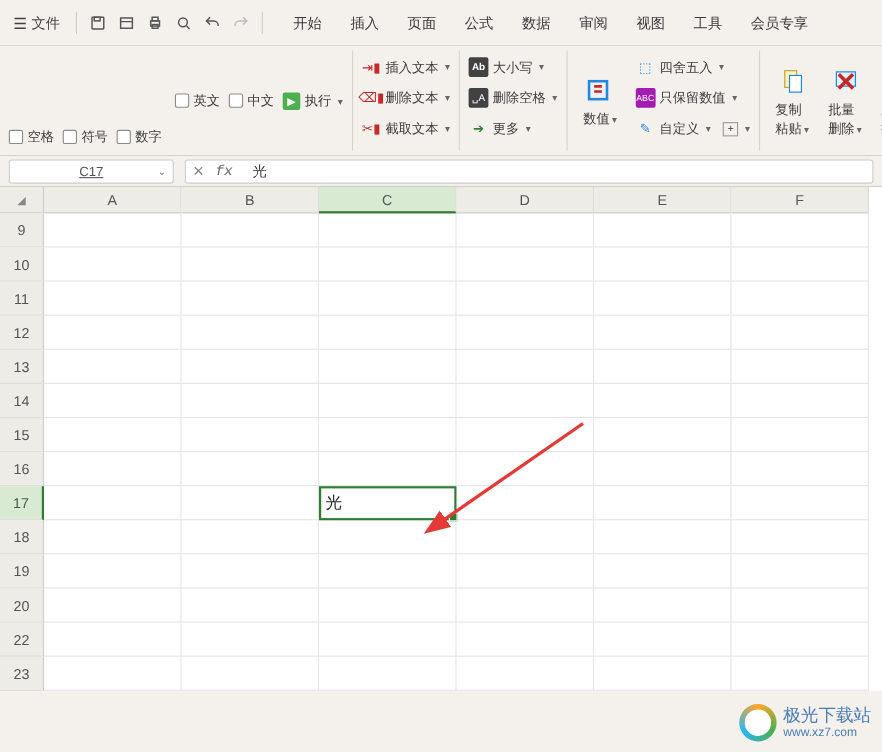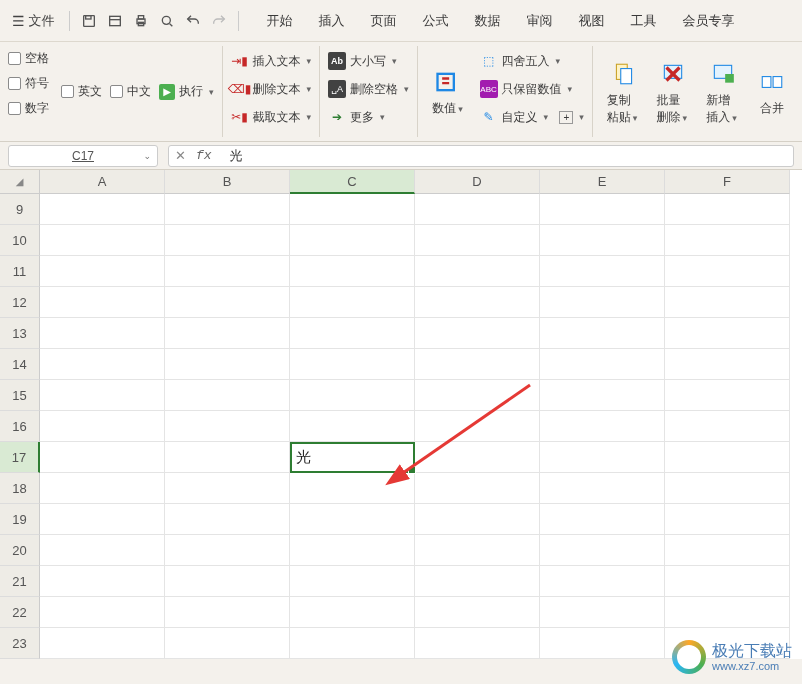--- a/index.html
+++ b/index.html
@@ -99,21 +99,21 @@
     <div class="tab">数据</div>
     <div class="tab">审阅</div>
     <div class="tab">视图</div>
     <div class="tab">工具</div>
     <div class="tab">会员专享</div>
   </div>
 </div>
 
 <div class="ribbon">
   <div class="rgroup" style="flex-direction:row;gap:12px;">
-    <div style="display:flex;flex-direction:column;gap:8px;align-items:flex-end;">
+    <div style="display:flex;flex-direction:row;gap:8px;align-items:flex-end;">
       <label class="chk-row">
           <span class="chk"></span>
           <span>空格</span>
         </label>
       <label class="chk-row">
           <span class="chk"></span>
           <span>符号</span>
         </label>
       <label class="chk-row">
           <span class="chk"></span>
@@ -362,29 +362,20 @@
       <div class="row">
         <div class="row-h">20</div>
         <div class="cell"></div>
         <div class="cell"></div>
         <div class="cell"></div>
         <div class="cell"></div>
         <div class="cell"></div>
         <div class="cell"></div>
       </div>
       <div class="row">
-        <div class="row-h">21</div>
-        <div class="cell"></div>
-        <div class="cell"></div>
-        <div class="cell"></div>
-        <div class="cell"></div>
-        <div class="cell"></div>
-        <div class="cell"></div>
-      </div>
-      <div class="row">
         <div class="row-h">22</div>
         <div class="cell"></div>
         <div class="cell"></div>
         <div class="cell"></div>
         <div class="cell"></div>
         <div class="cell"></div>
         <div class="cell"></div>
       </div>
       <div class="row">
         <div class="row-h">23</div>

